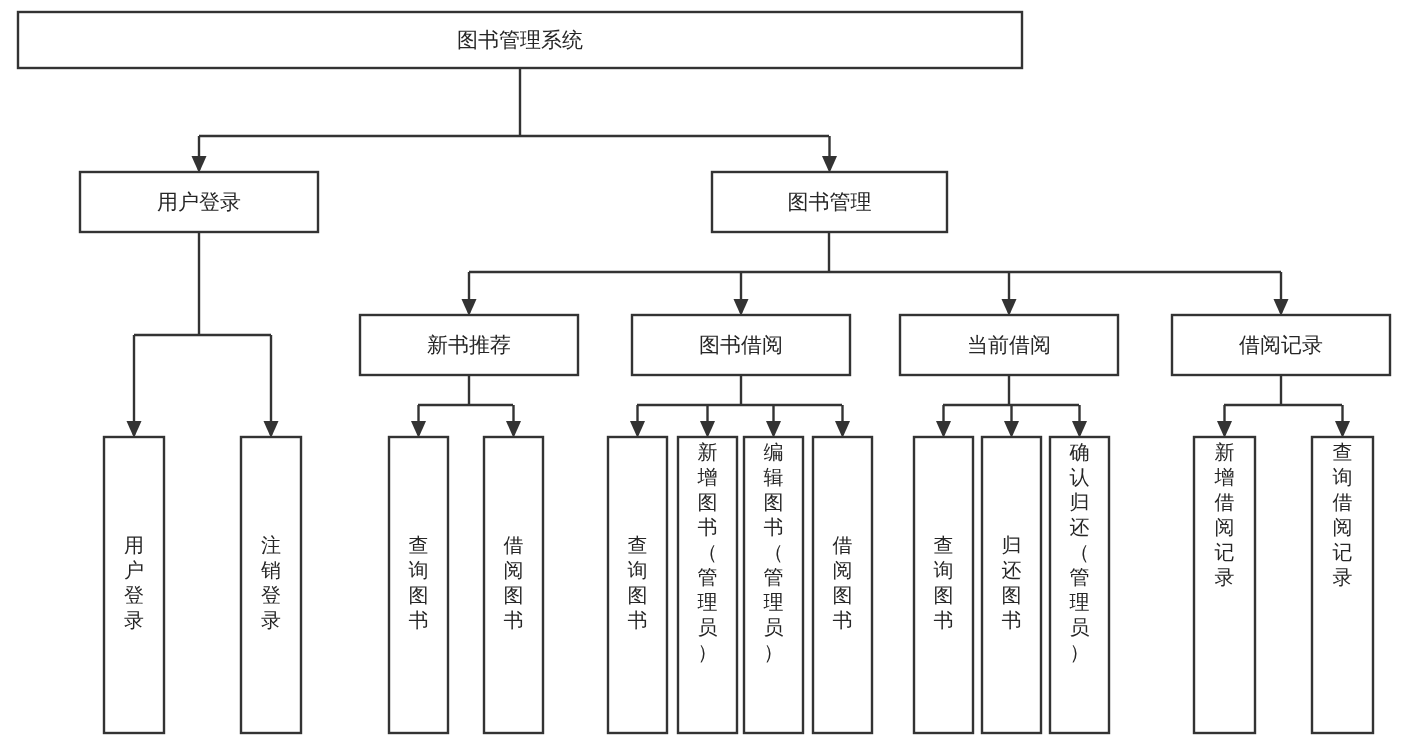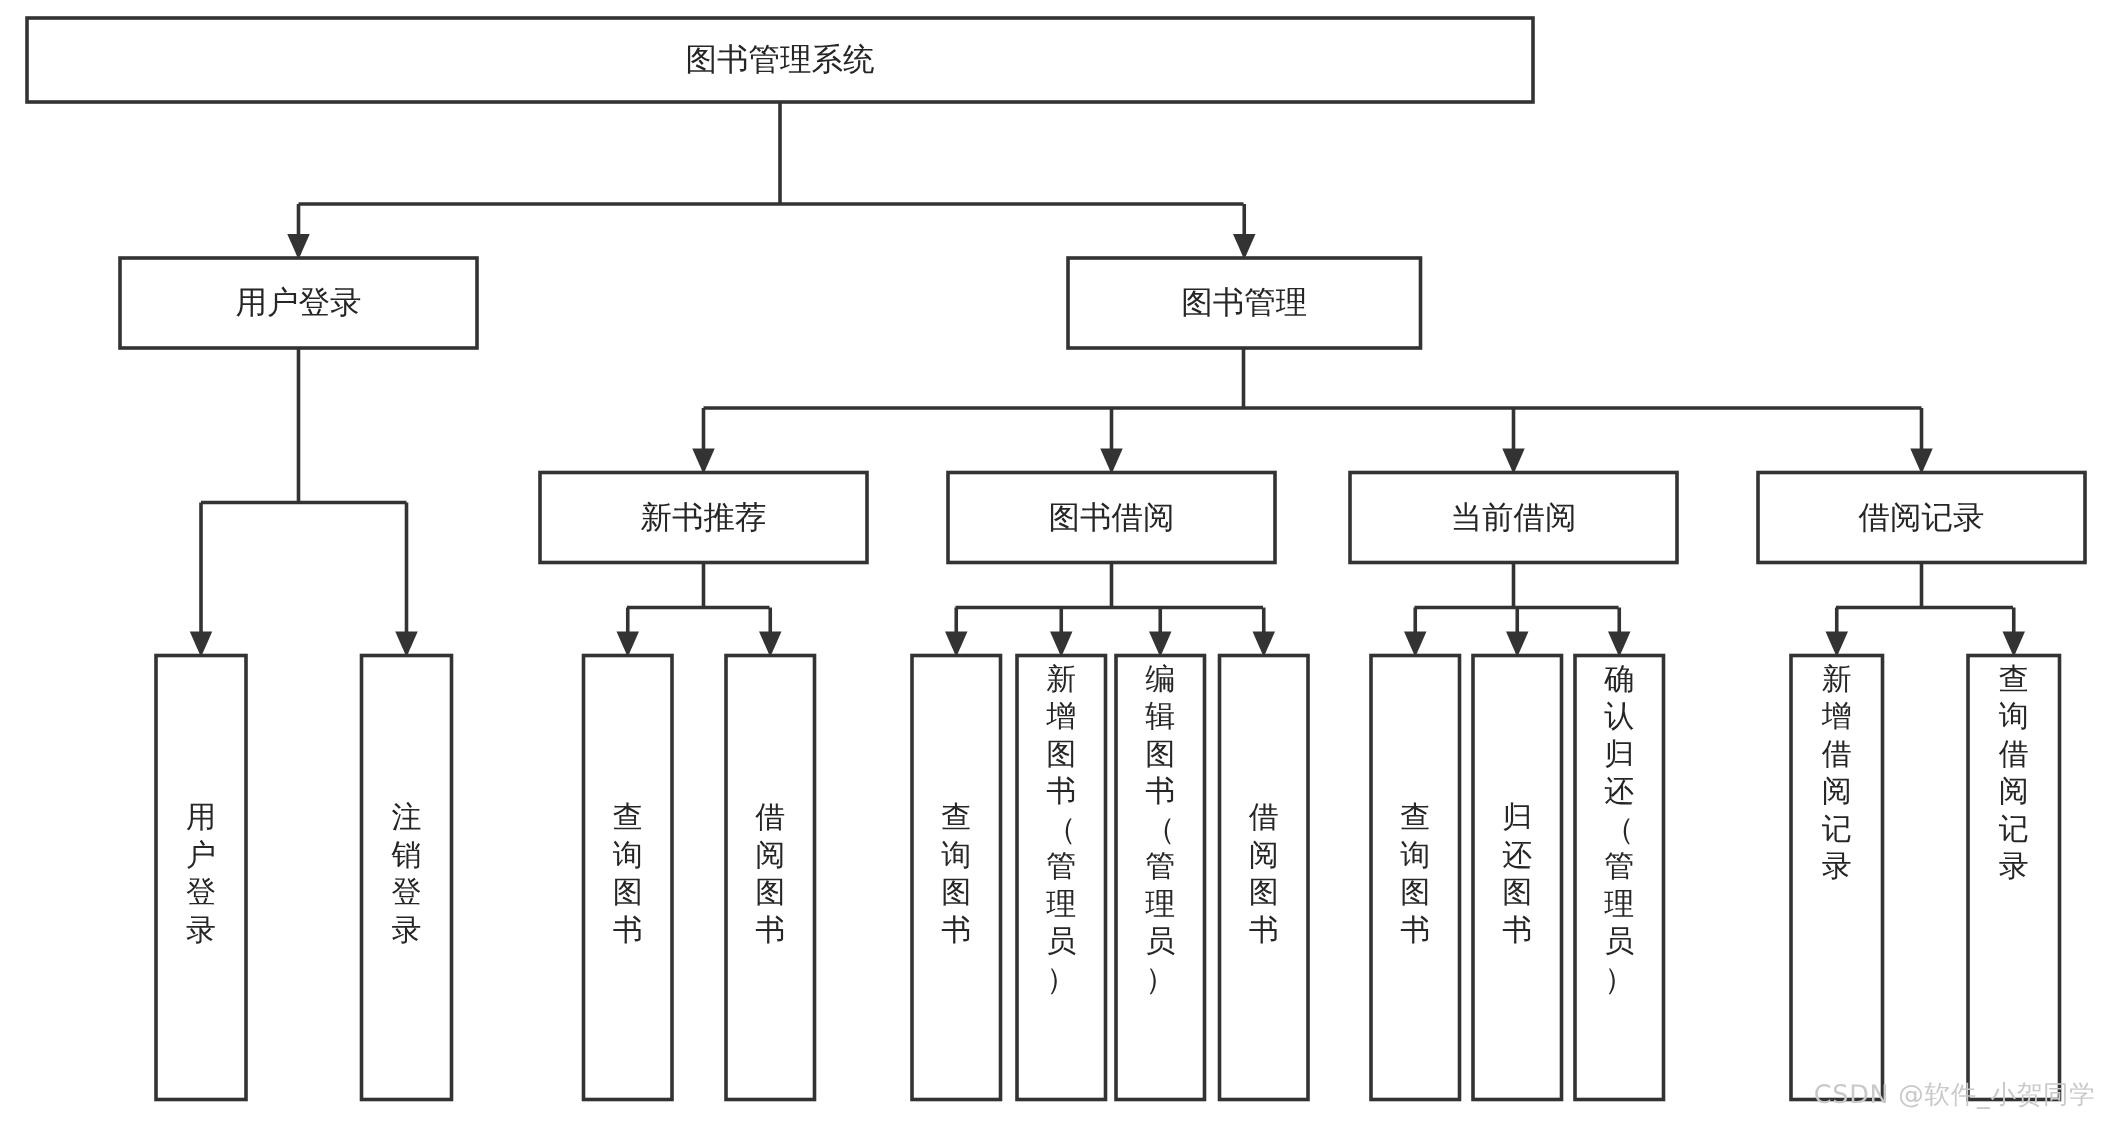--- a/index.html
+++ b/index.html
@@ -253,14 +253,13 @@
         <g>
           <rect x="1194" y="437" width="61" height="296" class="node-rect"></rect>
           <text x="1224.5" y="459" class="node-label-v"><tspan x="1224.5" dy="0">新</tspan><tspan x="1224.5" dy="25">增</tspan><tspan x="1224.5" dy="25">借</tspan><tspan x="1224.5" dy="25">阅</tspan><tspan x="1224.5" dy="25">记</tspan><tspan x="1224.5" dy="25">录</tspan></text>
         </g>
         <g>
           <rect x="1312" y="437" width="61" height="296" class="node-rect"></rect>
           <text x="1342.5" y="459" class="node-label-v"><tspan x="1342.5" dy="0">查</tspan><tspan x="1342.5" dy="25">询</tspan><tspan x="1342.5" dy="25">借</tspan><tspan x="1342.5" dy="25">阅</tspan><tspan x="1342.5" dy="25">记</tspan><tspan x="1342.5" dy="25">录</tspan></text>
         </g>
       </g>
   </svg>
-  <div class="watermark">CSDN @软件_小贺同学</div>
 </div>
 
 </body></html>

